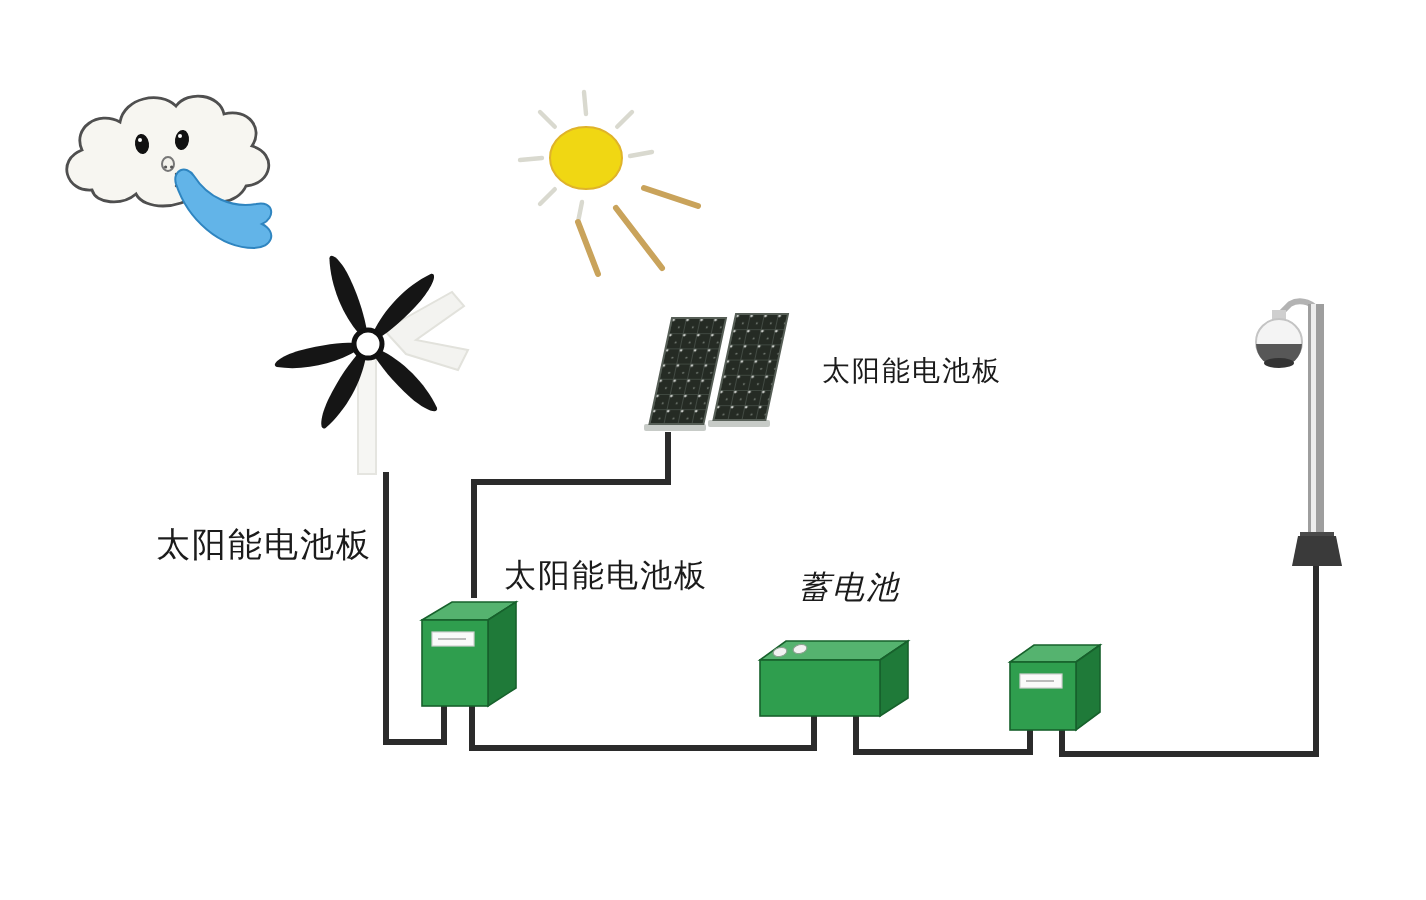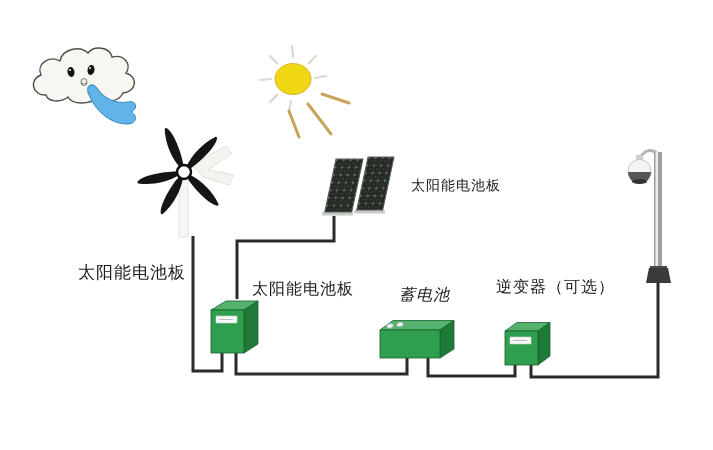--- a/index.html
+++ b/index.html
@@ -147,14 +147,13 @@
       </g>
       <rect x="650" y="266" width="17" height="3" fill="#4a4a4a"></rect>
       <polygon points="649,268 668,268 671,283 646,283" fill="#3a3a3a"></polygon>
     </g>
   </svg>
 
   <div class="diagram-label" id="label-wind">太阳能电池板</div>
   <div class="diagram-label" id="label-solar">太阳能电池板</div>
   <div class="diagram-label" id="label-controller">太阳能电池板</div>
   <div class="diagram-label" id="label-battery">蓄电池</div>
-  <div class="diagram-label" id="label-inverter">逆变器（可选）</div>
 </div>
 
 </body></html>

